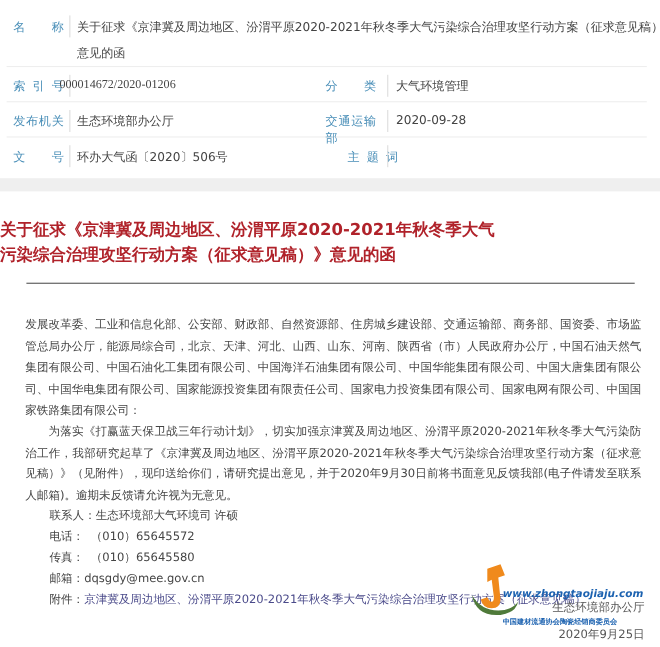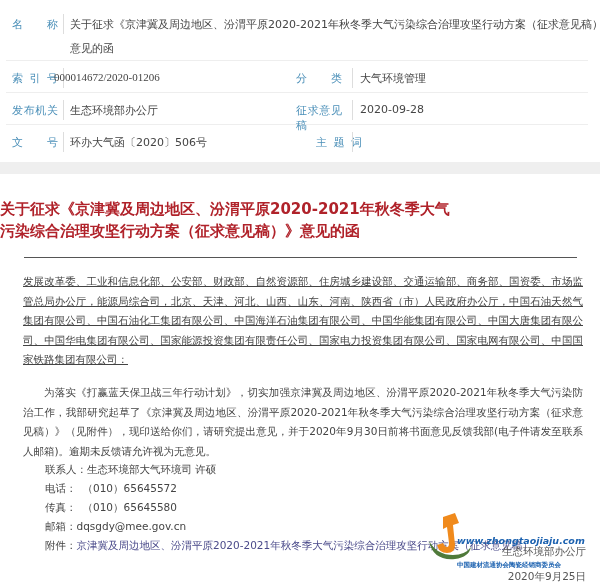--- a/index.html
+++ b/index.html
@@ -82,21 +82,21 @@
     <span class="meta-value" style="left:48px;top:7px;font-family:Liberation Serif, serif;">000014672/2020-01206</span>
     <span class="meta-label" style="left:290px;top:7px;">分　　类</span>
     <span class="meta-sep" style="left:346px;top:4px;height:20px;"></span>
     <span class="meta-value" style="left:354px;top:7px;">大气环境管理</span>
   </div>
 
   <div class="meta-row" style="top:96px;height:28px;">
     <span class="meta-label" style="left:6px;top:7px;">发布机关</span>
     <span class="meta-sep" style="left:57px;top:4px;height:20px;"></span>
     <span class="meta-value" style="left:64px;top:7px;">生态环境部办公厅</span>
-    <span class="meta-label" style="left:290px;top:7px;">征求意见稿</span>
+    <span class="meta-label" style="left:290px;top:7px;">交通运输部</span>
     <span class="meta-sep" style="left:346px;top:4px;height:20px;"></span>
     <span class="meta-value" style="left:354px;top:7px;">2020-09-28</span>
   </div>
 
   <div class="meta-row" style="top:128px;height:26px;border-bottom:none;">
     <span class="meta-label" style="left:6px;top:7px;">文　　号</span>
     <span class="meta-sep" style="left:57px;top:4px;height:20px;"></span>
     <span class="meta-value" style="left:64px;top:7px;">环办大气函〔2020〕506号</span>
     <span class="meta-label" style="left:290px;top:7px;margin-left:20px;">主 题 词</span>
     <span class="meta-sep" style="left:346px;top:4px;height:20px;"></span>
@@ -105,21 +105,21 @@
 </div>
 
 <div class="band"></div>
 
 <div class="doc-title">
   <div>关于征求《京津冀及周边地区、汾渭平原2020-2021年秋冬季大气</div>
   <div>污染综合治理攻坚行动方案（征求意见稿）》意见的函</div>
 </div>
 <div class="title-rule"></div>
 
-<div class="body-text" style="top:272px;text-decoration:underline;">发展改革委、工业和信息化部、公安部、财政部、自然资源部、住房城乡建设部、交通运输部、商务部、国资委、市场监管总局办公厅，能源局综合司，北京、天津、河北、山西、山东、河南、陕西省（市）人民政府办公厅，中国石油天然气集团有限公司、中国石油化工集团有限公司、中国海洋石油集团有限公司、中国华能集团有限公司、中国大唐集团有限公司、中国华电集团有限公司、国家能源投资集团有限责任公司、国家电力投资集团有限公司、国家电网有限公司、中国国家铁路集团有限公司：</div>
+<div class="body-text" style="top:286px;">发展改革委、工业和信息化部、公安部、财政部、自然资源部、住房城乡建设部、交通运输部、商务部、国资委、市场监管总局办公厅，能源局综合司，北京、天津、河北、山西、山东、河南、陕西省（市）人民政府办公厅，中国石油天然气集团有限公司、中国石油化工集团有限公司、中国海洋石油集团有限公司、中国华能集团有限公司、中国大唐集团有限公司、中国华电集团有限公司、国家能源投资集团有限责任公司、国家电力投资集团有限公司、国家电网有限公司、中国国家铁路集团有限公司：</div>
 
 <div class="body-text indent" style="top:383px;">为落实《打赢蓝天保卫战三年行动计划》，切实加强京津冀及周边地区、汾渭平原2020-2021年秋冬季大气污染防治工作，我部研究起草了《京津冀及周边地区、汾渭平原2020-2021年秋冬季大气污染综合治理攻坚行动方案（征求意见稿）》（见附件），现印送给你们，请研究提出意见，并于2020年9月30日前将书面意见反馈我部(电子件请发至联系人邮箱)。逾期未反馈请允许视为无意见。</div>
 
 <div class="contact" style="top:460px;">
   <div>
     <span>联系人：</span><span>生态环境部大气环境司 许硕</span>
   </div>
   <div>
     <span>电话：</span><span class="val">（010）65645572</span>
   </div>

